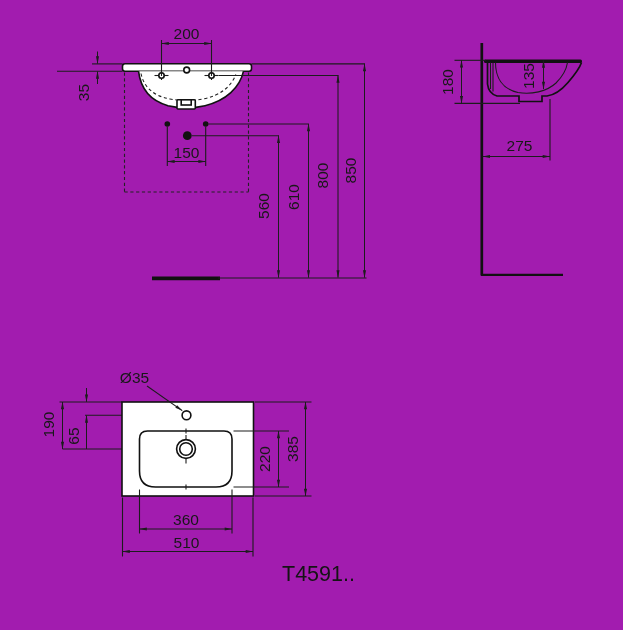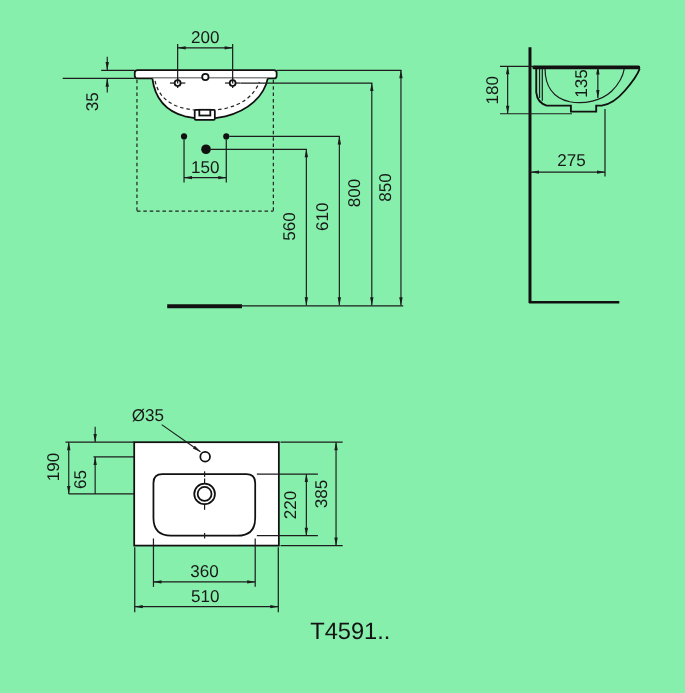--- a/index.html
+++ b/index.html
@@ -1,16 +1,16 @@
 <!DOCTYPE html>
 <html><head>
 <meta charset="utf-8">
 <style>
   html,body{margin:0;padding:0;background:#ffffff;}
-  .canvas{position:relative;width:623px;height:630px;background:#86efac;overflow:hidden;
+  .canvas{position:relative;width:623px;height:630px;background:#a21caf;overflow:hidden;
           font-family:"Liberation Sans", sans-serif;}
   svg{position:absolute;left:0;top:0;}
   .ln{stroke:#1c1c1c;stroke-width:1.1;fill:none;}
   .thick{stroke:#111;stroke-width:1.7;fill:none;}
   .ceramic{stroke:#111;stroke-width:1.6;fill:#ffffff;}
   .dash{stroke:#222;stroke-width:1.1;fill:none;stroke-dasharray:3.2 2.6;}
   .dim{stroke:#1c1c1c;stroke-width:1.05;fill:none;marker-start:url(#arr);marker-end:url(#arr);}
   .dime{stroke:#1c1c1c;stroke-width:1.05;fill:none;marker-end:url(#arr);}
   .dimtxt{font:15.5px "Liberation Sans", sans-serif;fill:#181818;}
   .mid{text-anchor:middle;}

